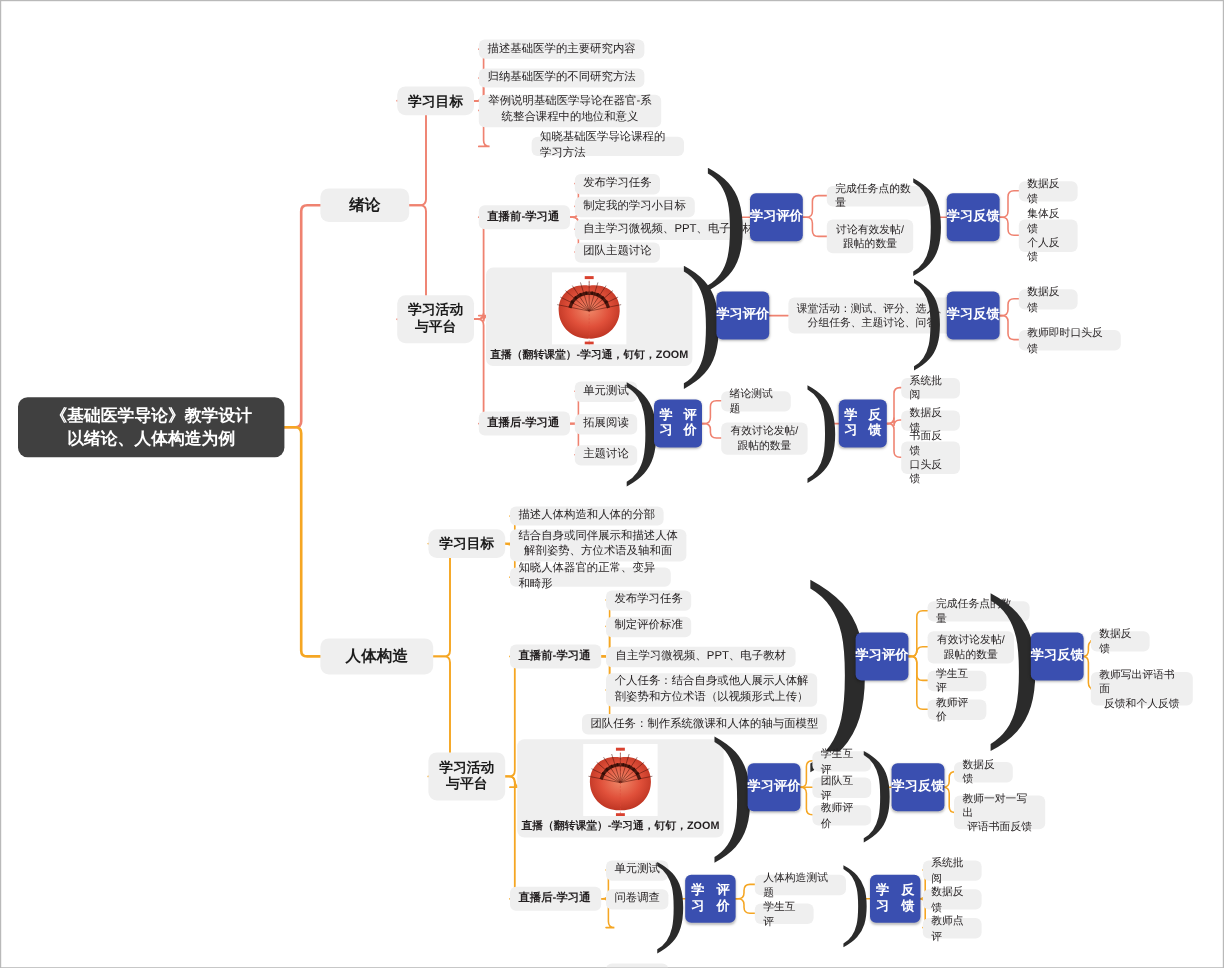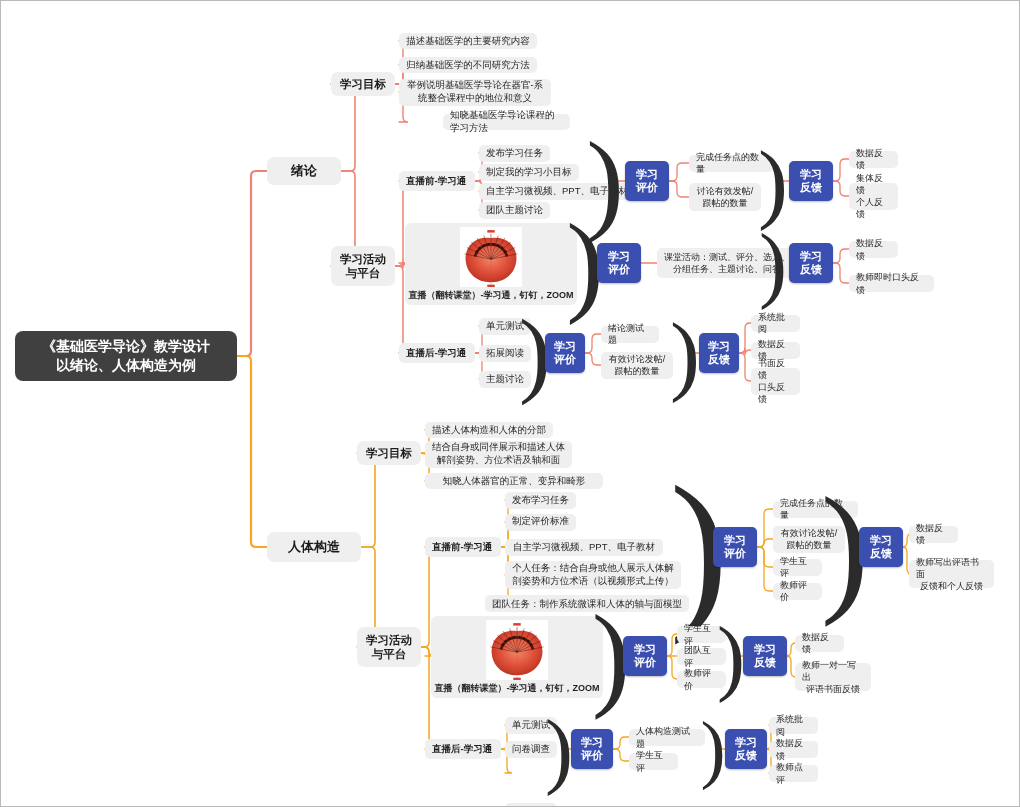--- a/index.html
+++ b/index.html
@@ -9,21 +9,21 @@
   #svglayer{position:absolute;left:0;top:0;width:1020px;height:807px;pointer-events:none;}
   .node{position:absolute;box-sizing:border-box;}
   
   .gbox{background:#efefef;border-radius:5px;color:#231f20;
         display:flex;align-items:center;padding:3px 7px;line-height:1.35;}
   
   .topic{background:#efefef;border-radius:7px;color:#1c1c1c;font-weight:bold;
          display:flex;align-items:center;justify-content:center;}
   
   .bbox{background:#3a4fb0;border-radius:5px;color:#fff;font-weight:bold;
-        display:flex;flex-direction:column;justify-content:center;
+        display:flex;align-items:center;justify-content:center;
         line-height:1.2;text-align:center;box-shadow:0 1px 2px rgba(0,0,0,.25);}
   .bbox span{display:block;}
   
   #root{background:#1b8ed2;border-radius:8px;color:#fff;font-weight:bold;
         display:flex;flex-direction:column;align-items:center;justify-content:center;
         text-align:center;line-height:1.35;}
   
   .brk{position:absolute;color:#2b2b2b;font-weight:300;
        font-family:"Liberation Serif","DejaVu Serif",serif;
        display:flex;align-items:center;justify-content:center;
@@ -256,21 +256,21 @@
         <div>学习活动</div>
         <div>与平台</div>
       </div>
       <div class="node gbox" style="left: 424px; top: 421px; width: 128px; height: 16px; font-size: 9.5px; flex-direction: column; justify-content: center;">
         <div>描述人体构造和人体的分部</div>
       </div>
       <div class="node gbox" style="left: 424px; top: 439.5px; width: 147px; height: 27px; font-size: 9.5px; flex-direction: column; justify-content: center;">
         <div>结合自身或同伴展示和描述人体</div>
         <div>解剖姿势、方位术语及轴和面</div>
       </div>
-      <div class="node gbox" style="left: 424px; top: 472px; width: 178px; height: 16px; font-size: 9.5px; flex-direction: column; justify-content: center;">
+      <div class="node gbox" style="left: 424px; top: 472px; width: 134px; height: 16px; font-size: 9.5px; flex-direction: column; justify-content: center;">
         <div>知晓人体器官的正常、变异和畸形</div>
       </div>
       <div class="node gbox" style="left: 424px; top: 536px; width: 76px; height: 20px; font-size: 9.5px; font-weight: bold;">直播前-学习通</div>
       <div class="node gbox" style="left: 504px; top: 490.5px; width: 71px; height: 17px; font-size: 9.5px; flex-direction: column; justify-content: center;">
         <div>发布学习任务</div>
       </div>
       <div class="node gbox" style="left: 504px; top: 512.5px; width: 71px; height: 17px; font-size: 9.5px; flex-direction: column; justify-content: flex-end;">
         <div>制定评价标准</div>
       </div>
       <div class="node gbox" style="left: 504px; top: 537.5px; width: 158px; height: 17px; font-size: 9.5px; flex-direction: column; justify-content: center;">

